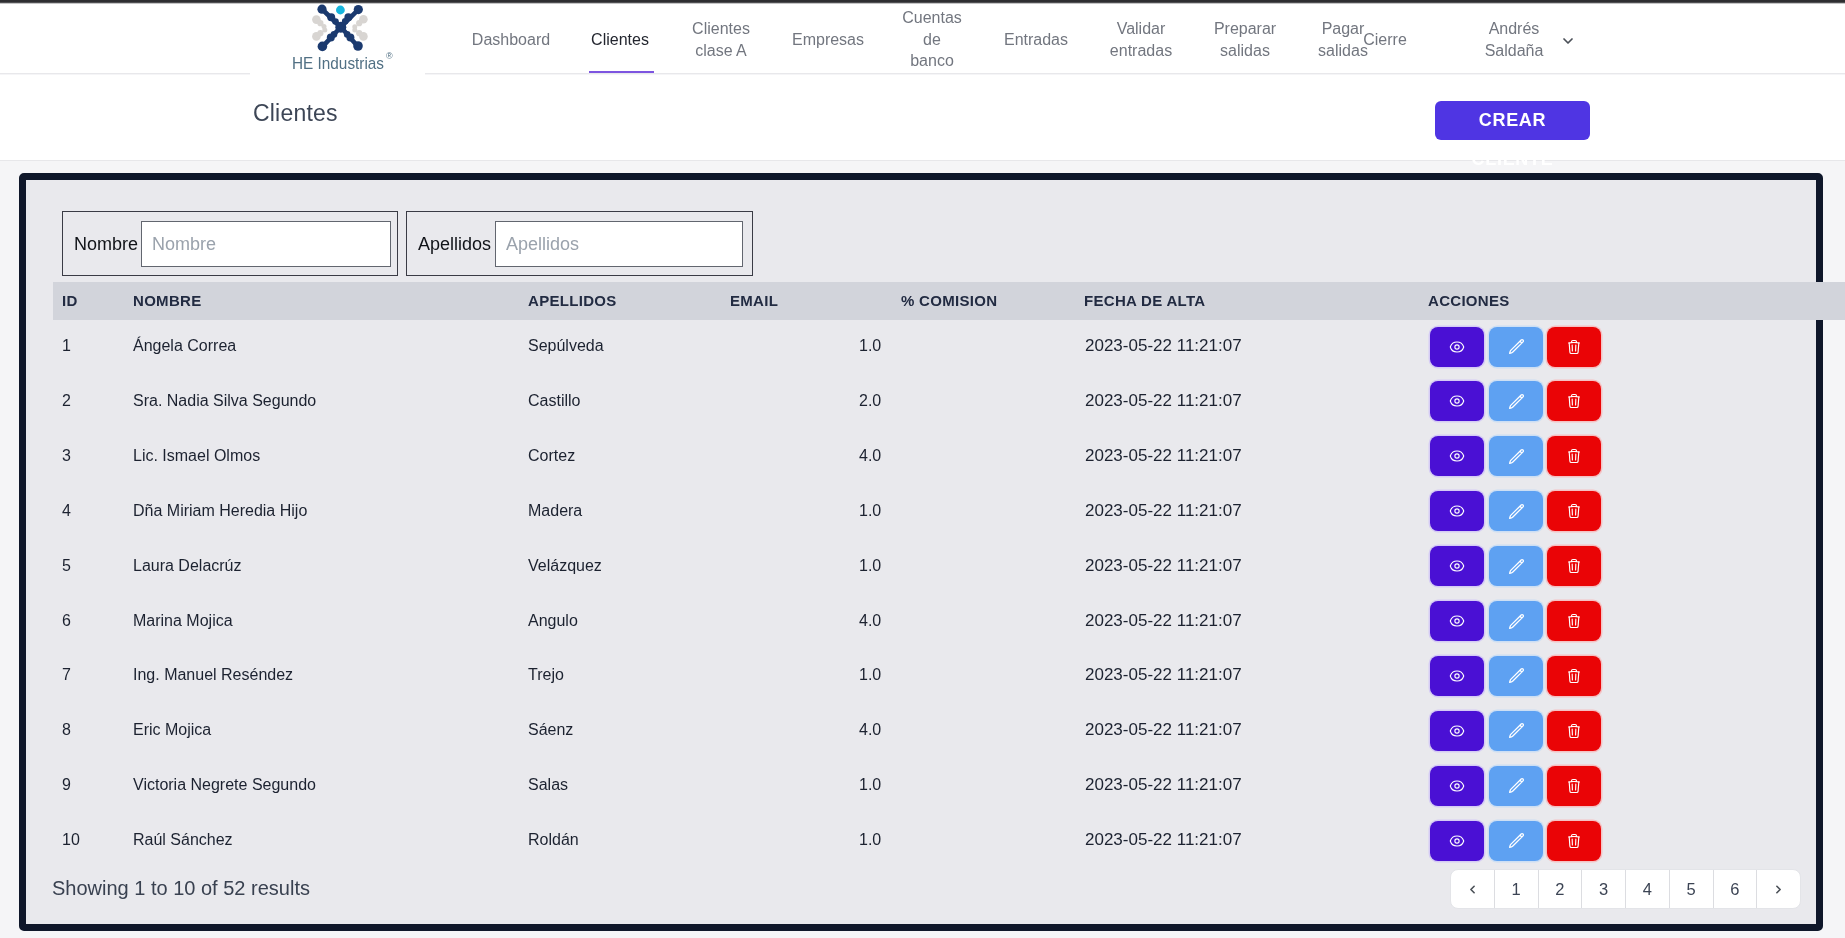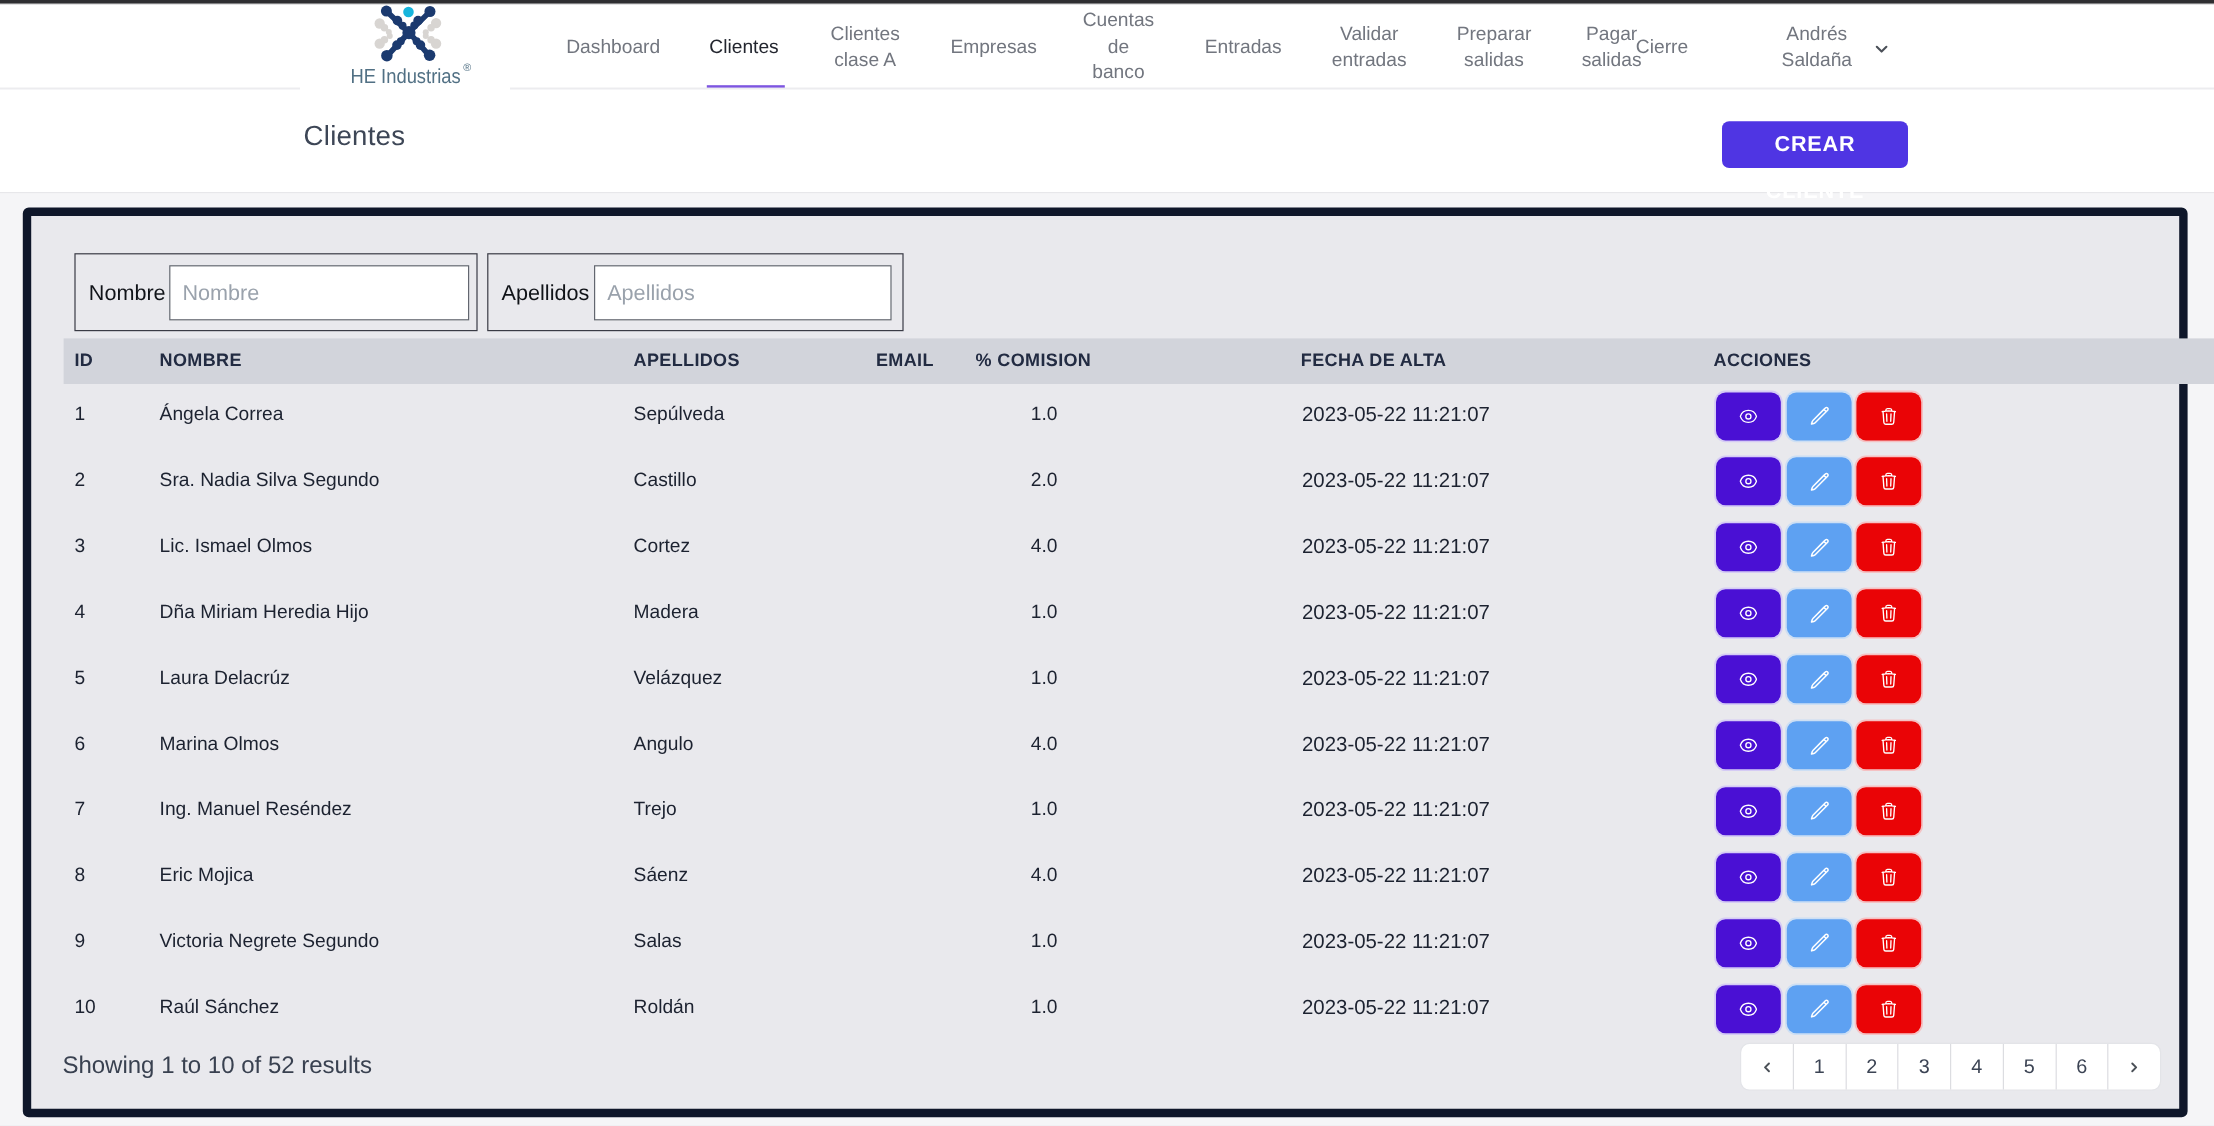--- a/index.html
+++ b/index.html
@@ -120,21 +120,21 @@
     </div>
   <div class="fgroup fg2">
       <span class="flabel">Apellidos</span>
       <span class="finput fi2">Apellidos</span>
     </div>
   <div class="thead">
     <span class="th" style="left:9px;">ID</span>
     <span class="th" style="left:80px;">NOMBRE</span>
     <span class="th" style="left:475px;">APELLIDOS</span>
     <span class="th" style="left:677px;">EMAIL</span>
-    <span class="th" style="left:760px;">% COMISION</span>
+    <span class="th" style="left:848px;">% COMISION</span>
     <span class="th" style="left:1031px;">FECHA DE ALTA</span>
     <span class="th" style="left:1375px;">ACCIONES</span>
   </div>
 
 <div class="row" style="top:139.0px">
   <span class="c-id">1</span>
   <span class="c-nom">Ángela Correa</span>
   <span class="c-ape">Sepúlveda</span>
   <span class="c-com">1.0</span>
   <span class="c-fec">2023-05-22 11:21:07</span>
@@ -242,21 +242,21 @@
         </svg>
       </span>
   <span class="btn b-del">
         <svg width="16" height="16" viewBox="0 0 24 24" fill="none" stroke="#fff" stroke-width="1.7" stroke-linecap="round" stroke-linejoin="round">
           <path d="m14.74 9-.346 9m-4.788 0L9.26 9m9.968-3.21c.342.052.682.107 1.022.166m-1.022-.165L18.16 19.673a2.25 2.25 0 0 1-2.244 2.077H8.084a2.25 2.25 0 0 1-2.244-2.077L4.772 5.79m14.456 0a48.108 48.108 0 0 0-3.478-.397m-12 .562c.34-.059.68-.114 1.022-.165m0 0a48.11 48.11 0 0 1 3.478-.397m7.5 0v-.916c0-1.18-.91-2.164-2.09-2.201a51.964 51.964 0 0 0-3.32 0c-1.18.037-2.09 1.022-2.09 2.201v.916m7.5 0a48.667 48.667 0 0 0-7.5 0"></path>
         </svg>
       </span>
 </div>
 <div class="row" style="top:413.5px">
   <span class="c-id">6</span>
-  <span class="c-nom">Marina Olmos</span>
+  <span class="c-nom">Marina Mojica</span>
   <span class="c-ape">Angulo</span>
   <span class="c-com">4.0</span>
   <span class="c-fec">2023-05-22 11:21:07</span>
   <span class="btn b-view">
         <svg width="18" height="16" viewBox="0 0 24 24" fill="none" stroke="#fff" stroke-width="1.7" stroke-linecap="round" stroke-linejoin="round">
           <path d="M2.036 12.322a1.012 1.012 0 0 1 0-.639C3.423 7.51 7.36 4.5 12 4.5c4.638 0 8.573 3.007 9.963 7.178.07.207.07.431 0 .639C20.577 16.49 16.64 19.5 12 19.5c-4.638 0-8.573-3.007-9.963-7.178Z"></path>
           <circle cx="12" cy="12" r="3.2"></circle>
         </svg>
       </span>
   <span class="btn b-edit">

